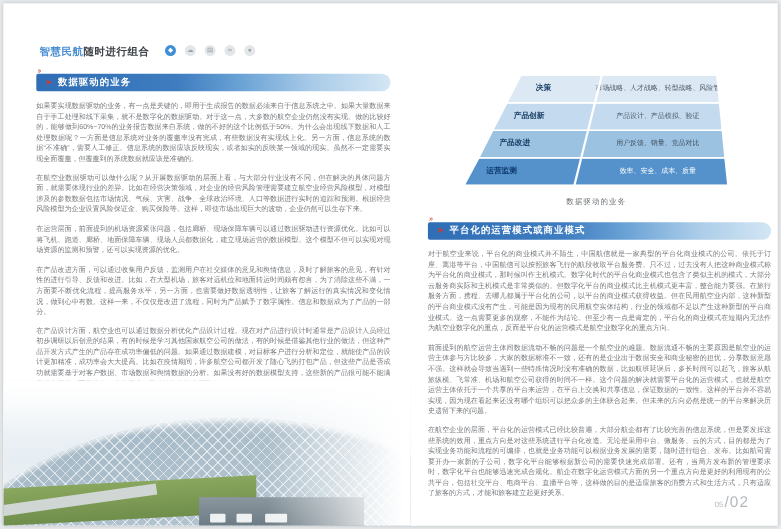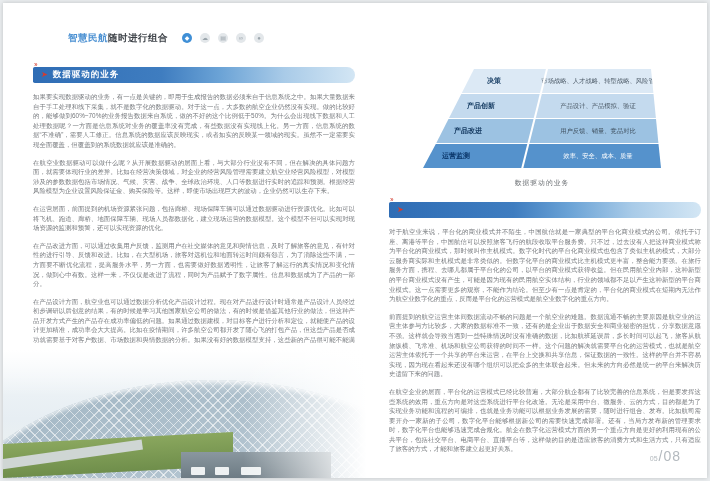--- a/index.html
+++ b/index.html
@@ -1,21 +1,21 @@
 <!DOCTYPE html>
 <html><head>
 <meta charset="utf-8">
 <style>
   * { margin:0; padding:0; box-sizing:border-box; }
   html,body { width:710px; height:481px; }
   body { background:#e9ecee; font-family:"Liberation Sans","DejaVu Sans",sans-serif; position:relative; overflow:hidden; }
   .page { position:absolute; inset:3px; background:#ffffff; box-shadow:0 0 4px rgba(0,0,0,.18); overflow:hidden; }
 
   
-  .masthead { position:absolute; left:33px; top:27px; height:16px; display:flex; align-items:center;margin-left:32px; }
+  .masthead { position:absolute; left:33px; top:38px; height:16px; display:flex; align-items:flex-start; }
   .masthead .t-blue { color:#4a90d2; font-weight:bold; font-size:9.5px; letter-spacing:.5px; }
   .masthead .t-dark { color:#3a3f45; font-weight:bold; font-size:9.5px; letter-spacing:.5px; }
   .hdr-icons { display:flex; align-items:center; margin-left:14px; gap:8px; }
   .hdr-icon { width:10px; height:10px; border-radius:50%; background:#e3e7ea; color:#9aa4ab; font-size:6px; line-height:10px; text-align:center; overflow:hidden; }
   .hdr-icon.primary { background:#3f8fd6; color:#ffffff; }
   .corner-tab { position:absolute; right:10px; top:20px; display:flex; align-items:center; }
   .corner-line { width:26px; height:1px; background:#bcd6ec; margin-right:-4px; }
   .corner-badge { border:1px solid #b9d4ec; background:#f2f8fd; color:#74a9d8; font-size:8px; font-weight:bold; letter-spacing:1px; padding:3px 10px; border-radius:9px; }
 
   
@@ -123,25 +123,26 @@
           <span class="pyr-content" style="color: rgb(77, 91, 104);">市场战略、人才战略、转型战略、风险管理</span>
         </div>
       <div class="pyr-diag"></div>
     </div>
     <div class="pyr-caption">数据驱动的业务</div>
   </div>
 
   <div class="banner" style="left:386px; top:199px; width:312px;">
     <span class="red-deco">››</span>
     <span class="red-arrow">➤</span>
+    <span class="banner-text">平台化的运营模式或商业模式</span>
   </div>
   <div class="col-body" style="left:386px; top:224px; width:312px;" id="right-paras">
       <p>对于航空业来说，平台化的商业模式并不陌生，中国航信就是一家典型的平台化商业模式的公司。依托于订座、离港等平台，中国航信可以按照旅客飞行的航段收取平台服务费。只不过，过去没有人把这种商业模式称为平台化的商业模式，那时候叫作主机模式。数字化时代的平台化商业模式也包含了类似主机的模式，大部分云服务商实际和主机模式是非常类似的。但数字化平台的商业模式比主机模式更丰富，整合能力要强。在旅行服务方面，携程、去哪儿都属于平台化的公司，以平台的商业模式获得收益。但在民用航空业内部，这种新型的平台商业模式没有产生，可能是因为现有的民用航空实体结构，行业的领域都不足以产生这种新型的平台商业模式。这一点需要更多的观察，不能作为结论。但至少有一点是肯定的，平台化的商业模式在短期内无法作为航空业数字化的重点，反而是平台化的运营模式是航空业数字化的重点方向。</p>
       <p>前面提到的航空运营主体间数据流动不畅的问题是一个航空业的难题。数据流通不畅的主要原因是航空业的运营主体参与方比较多，大家的数据标准不一致，还有的是企业出于数据安全和商业秘密的担忧，分享数据意愿不强。这样就会导致当遇到一些特殊情况时没有准确的数据，比如航班延误后，多长时间可以起飞，旅客从航旅纵横、飞常准、机场和航空公司获得的时间不一样。这个问题的解决就需要平台化的运营模式，也就是航空运营主体依托于一个共享的平台来运营，在平台上交换和共享信息，保证数据的一致性。这样的平台并不容易实现，因为现在看起来还没有哪个组织可以把众多的主体联合起来。但未来的方向必然是统一的平台来解决历史遗留下来的问题。</p>
       <p>在航空企业的层面，平台化的运营模式已经比较普遍，大部分航企都有了比较完善的信息系统，但是要发挥这些系统的效用，重点方向是对这些系统进行平台化改造。无论是采用中台、微服务、云的方式，目的都是为了实现业务功能和流程的可编排，也就是业务功能可以根据业务发展的需要，随时进行组合、发布。比如航司需要开办一家新的子公司，数字化平台能够根据新公司的需要快速完成部署。还有，当局方发布新的管理要求时，数字化平台也能够迅速完成合规化。航企在数字化运营模式方面的另一个重点方向是更好的利用现有的公共平台，包括社交平台、电商平台、直播平台等，这样做的目的是适应旅客的消费方式和生活方式，只有适应了旅客的方式，才能和旅客建立起更好关系。</p>
     </div>
 
   <div class="page-num">
     <span class="pg-small">05</span>
-    <span class="pg-large">/08</span>
+    <span class="pg-large">/02</span>
   </div>
 
 </div>
 
 </body></html>

